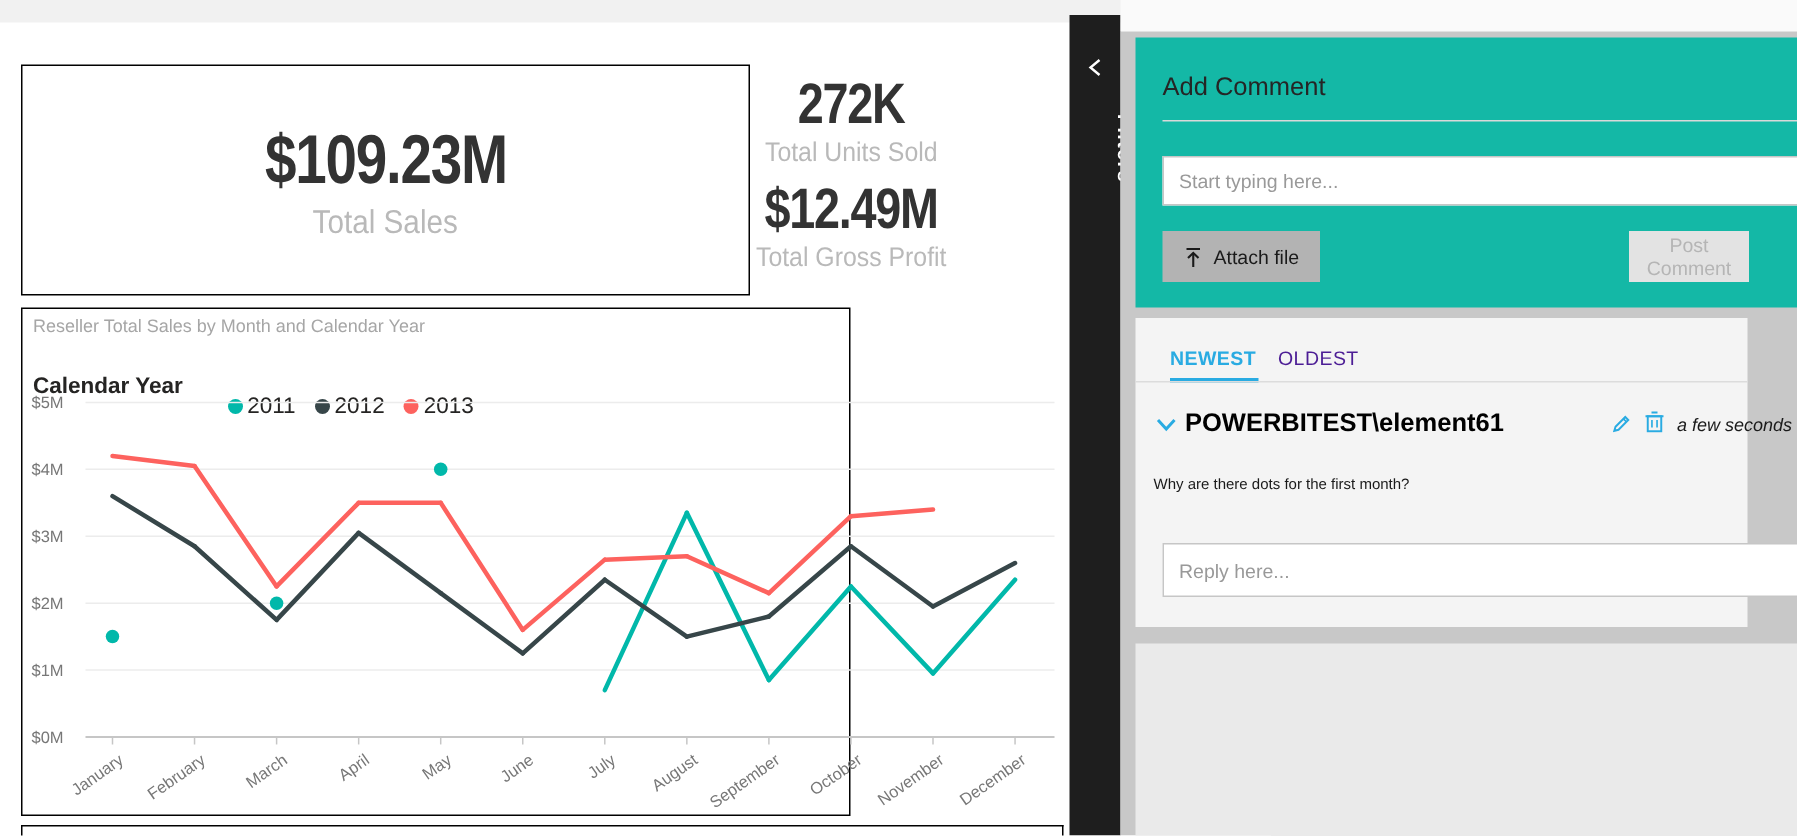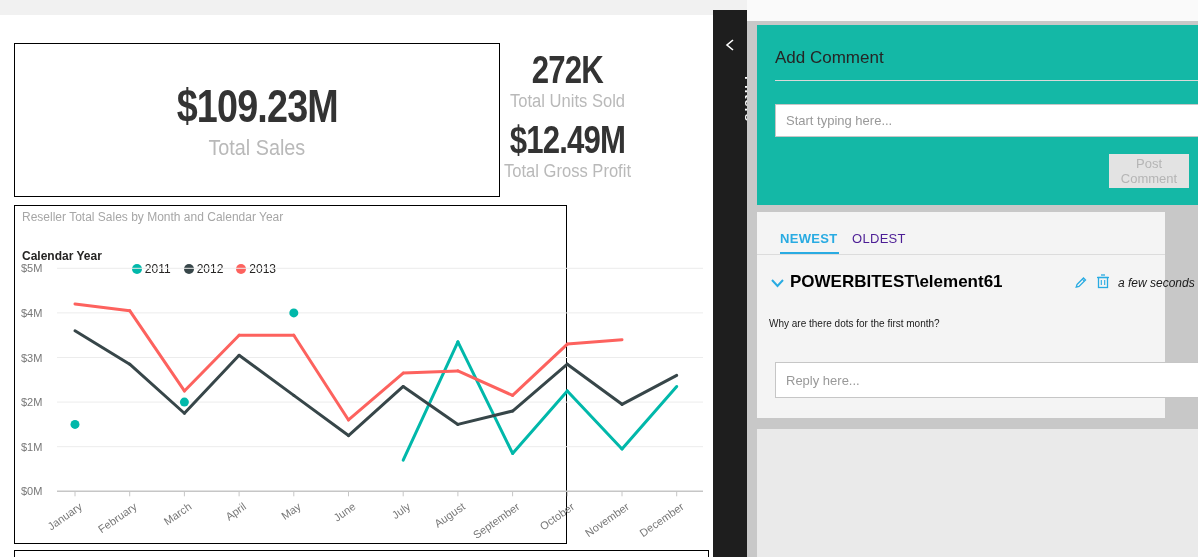--- a/index.html
+++ b/index.html
@@ -13,21 +13,21 @@
               display:flex; flex-direction:column; align-items:center; justify-content:center; }
   .kpi-value-lg { font-size:46px; font-weight:bold; color:#333333; display:inline-block; transform:scaleX(.82); letter-spacing:-1px; }
   .kpi-label-lg { font-size:22px; color:#b9b9b9; margin-top:2px; display:inline-block; transform:scaleX(.9); }
 
   .kpi-stack { position:absolute; left:480px; top:50px; width:175px; text-align:center; }
   .kpi-value-md { font-size:38px; font-weight:bold; color:#333333; display:inline-block; transform:scaleX(.82); letter-spacing:-1px; line-height:40px;}
   .kpi-label-md { font-size:18px; color:#b9b9b9; display:block; transform:scaleX(.92); line-height:22px; margin-bottom:8px; }
 
   .chart-card { position:absolute; left:14px; top:205px; width:553px; height:339px; background:#fff; border:1px solid #000; }
   .chart-title { position:absolute; left:7px; top:4px; font-size:12px; color:#a6a6a6; }
-  .chart-legend { position:absolute; left:7px; top:30px; display:flex; align-items:center; font-size:12px; color:#252423; }
+  .chart-legend { position:absolute; left:7px; top:30px; display:flex; align-items:center; font-size:15px; color:#252423; }
   .legend-title { font-weight:bold; margin-right:30px; }
   .legend-item { display:flex; align-items:center; margin-right:13px;margin-top:26px; }
   .legend-dot { width:10px; height:10px; border-radius:50%; margin-right:3px; display:inline-block; }
   #chart-svg { position:absolute; left:0; top:50px; }
 
   .bottom-card { position:absolute; left:14px; top:550px; width:695px; height:8px; background:#fff; border:1px solid #000; border-bottom:none; }
 
   
   .filters-bar { position:absolute; left:713px; top:10px; width:34px; height:547px; background:#1e1e1e; }
   .filters-chevron { position:absolute; left:11px; top:28px; cursor:pointer; }
@@ -40,21 +40,21 @@
 
   .card-add { position:absolute; left:757px; top:25px; width:441px; height:180px; background:#14b8a6; }
   .add-title { position:absolute; left:18px; top:23px; font-size:17px; color:#252525; }
   .add-divider { position:absolute; left:18px; top:55px; right:0; height:1px; background:#d9d9d9; }
   .comment-input { position:absolute; left:18px; top:79px; width:430px; height:33px; background:#fff;
                    border:1px solid #c6c6c6; font-size:13px; color:#1a1a1a; padding:0 10px; font-family:"Liberation Sans",sans-serif; }
   .comment-input::placeholder, .reply-input::placeholder { color:#999999; }
   .attach-btn { position:absolute; left:18px; top:129px; height:34px; padding:0 14px; background:#b3b3b3; border:none;
                 font-size:13px; color:#1a1a1a; display:flex; align-items:center; gap:7px; cursor:pointer; font-family:"Liberation Sans",sans-serif;}
   .post-btn { position:absolute; left:329px; top:129px; width:80px; height:34px; background:#e3e3e3; border:none;
-              font-size:13px; color:#b5b5b5; font-family:"Liberation Sans",sans-serif;margin-left:23px; }
+              font-size:13px; color:#b5b5b5; font-family:"Liberation Sans",sans-serif; }
 
   .card-comments { position:absolute; left:757px; top:212px; width:408px; height:206px; background:#f4f4f4; }
   .tab { position:absolute; top:19px; font-size:13px; font-weight:bold; letter-spacing:.3px; cursor:pointer; }
   .tab-newest { left:23px; color:#29abe2; }
   .tab-newest .tab-underline { position:absolute; left:0; right:-2px; top:21px; height:3px; background:#29abe2; }
   .tab-oldest { left:95px; color:#4c1d95; font-weight:normal; }
   .tabs-divider { position:absolute; left:0; right:0; top:42px; height:1px; background:#dcdcdc; }
   .comment-chevron { position:absolute; left:13px; top:66px; cursor:pointer; }
   .comment-author { position:absolute; left:33px; top:60px; font-size:17px; font-weight:bold; color:#000000; }
   .icon-edit { position:absolute; left:316px; top:62px; cursor:pointer; }
@@ -188,20 +188,28 @@
   <div class="filters-label">Filters</div>
 </div>
 
 <div class="right-top-white"></div>
 <div class="right-bg"></div>
 
 <div class="card-add">
   <div class="add-title">Add Comment</div>
   <div class="add-divider"></div>
   <input class="comment-input" type="text" placeholder="Start typing here..." style="">
+  <button class="attach-btn">
+    <svg width="13" height="15" viewBox="0 0 13 15">
+      <line x1="2" y1="2" x2="11" y2="2" stroke="#1a1a1a" stroke-width="1.4"></line>
+      <line x1="6.5" y1="5" x2="6.5" y2="14" stroke="#1a1a1a" stroke-width="1.4"></line>
+      <polyline points="3,8 6.5,4.6 10,8" fill="none" stroke="#1a1a1a" stroke-width="1.4"></polyline>
+    </svg>
+    <span>Attach file</span>
+  </button>
   <button class="post-btn" disabled="">Post Comment</button>
 </div>
 
 <div class="card-comments">
   <span class="tab tab-newest">
     <span>NEWEST</span>
     <span class="tab-underline"></span>
   </span>
   <span class="tab tab-oldest">OLDEST</span>
   <div class="tabs-divider"></div>

